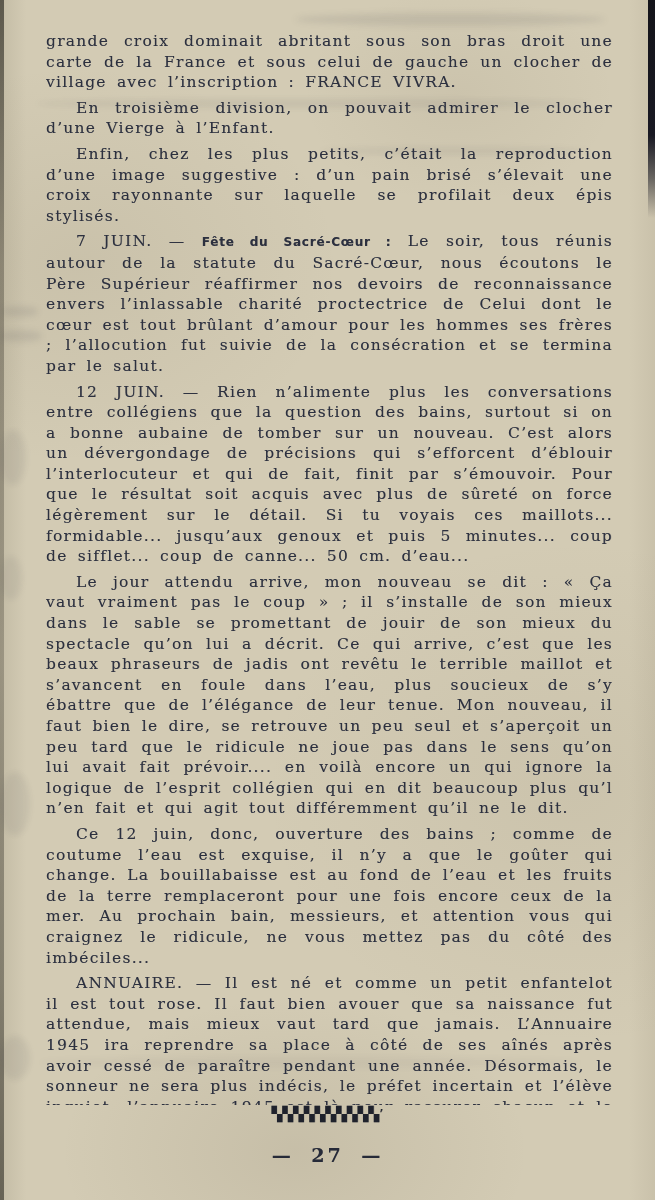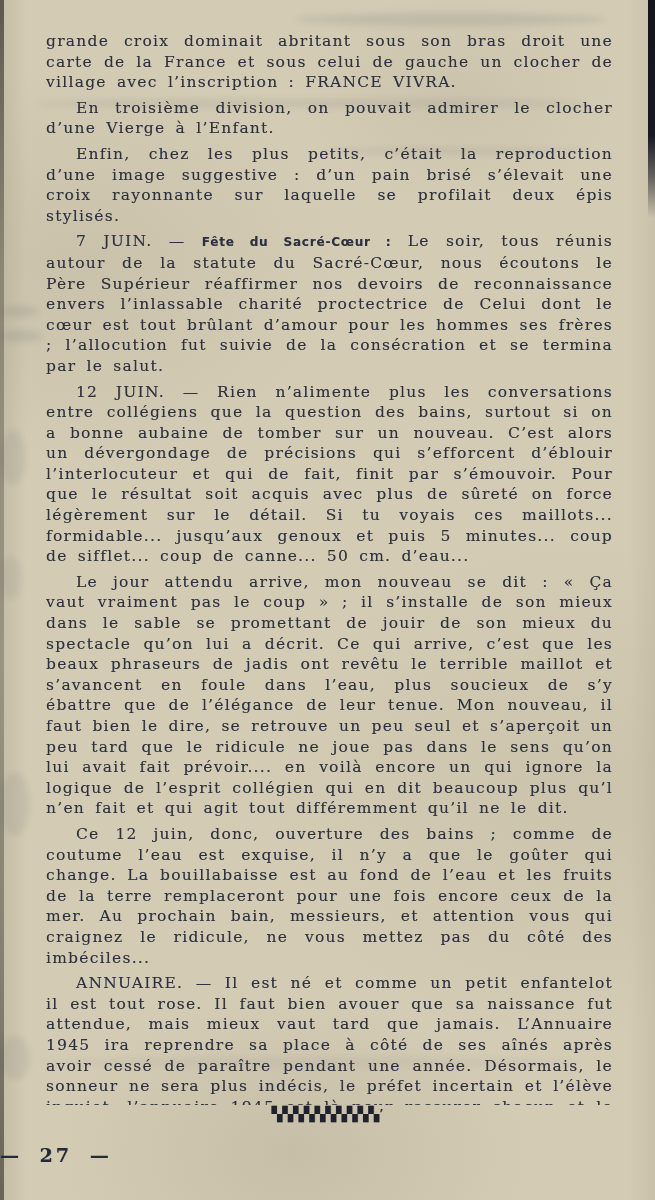--- a/index.html
+++ b/index.html
@@ -52,21 +52,21 @@
     text-align:center;
     font-family:"DejaVu Sans","Liberation Sans",sans-serif;
     font-size:14px;
     letter-spacing:0px;
     color:#1f222c;
     text-shadow:0.4px 0.4px 0.5px rgba(30,33,44,0.4);
   }
   .page-number{
     position:absolute;
     top:1144px;left:0;width:100%;
-    text-align:left;
+    text-align:center;
     font-weight:bold;
     font-size:19px;
     letter-spacing:3px;
     word-spacing:8px;
     color:#262a38;
     text-shadow:0.3px 0.3px 0.6px rgba(38,42,56,0.4);
   }
   
   .left-edge{
     position:absolute;left:0;top:0;width:4px;height:100%;

